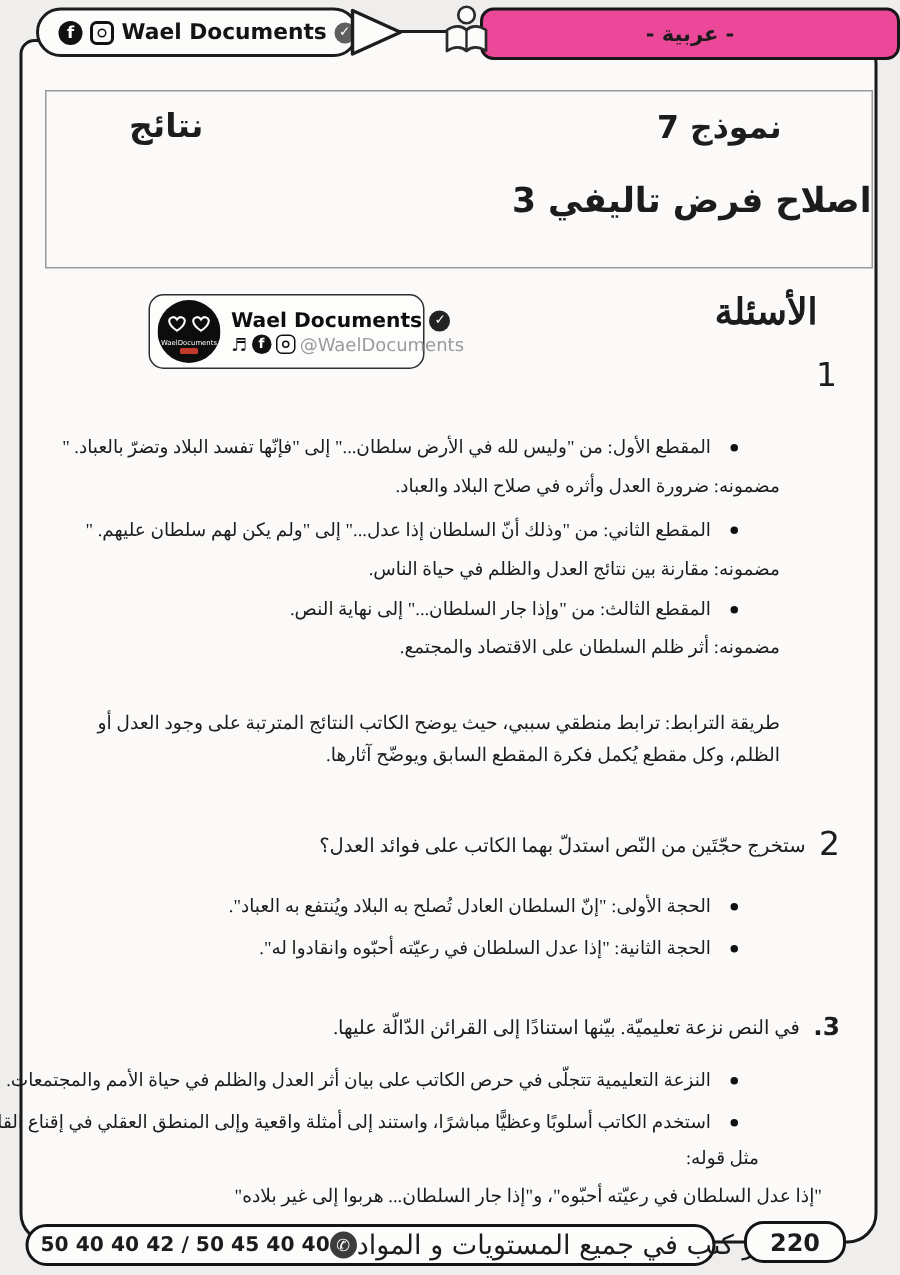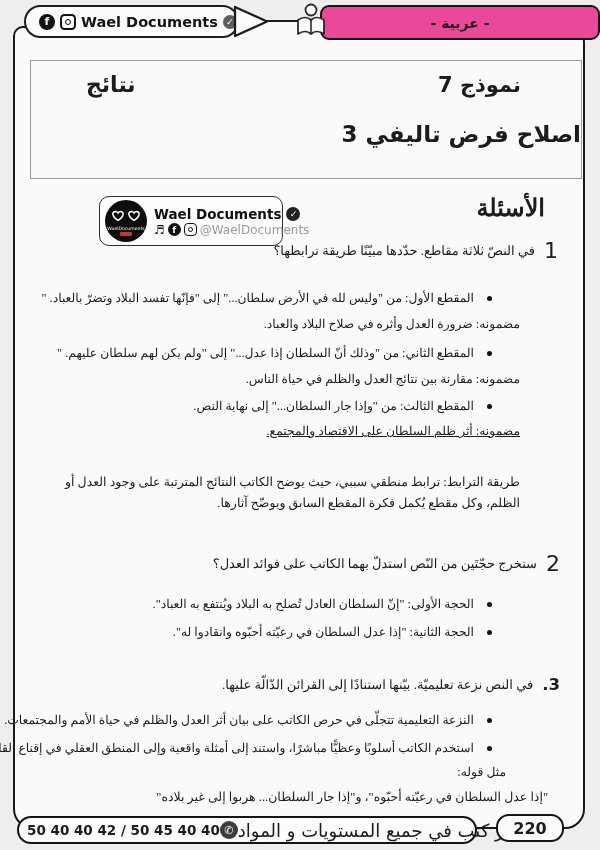--- a/index.html
+++ b/index.html
@@ -157,37 +157,36 @@
         </span>
       <span>@WaelDocuments</span>
     </div>
   </div>
 </div>
 
 <div class="sec-heading">الأسئلة</div>
 
 <div class="q-row" style="top:240px; right:42px;">
   <span class="q-num">1</span>
-  <span class="q-txt">في النصّ ثلاثة مقاطع. حدّدها مبيّنًا طريقة ترابطها؟</span>
 </div>
 <div class="b-row" style="top:291px; right:108px;">
   <span class="dot"></span>
   <span>المقطع الأول: من "وليس لله في الأرض سلطان..." إلى "فإنّها تفسد البلاد وتضرّ بالعباد. "</span>
 </div>
 <div class="n-row" style="top:317px; right:80px;">مضمونه: ضرورة العدل وأثره في صلاح البلاد والعباد.</div>
 <div class="b-row" style="top:346px; right:108px;">
   <span class="dot"></span>
   <span>المقطع الثاني: من "وذلك أنّ السلطان إذا عدل..." إلى "ولم يكن لهم سلطان عليهم. "</span>
 </div>
 <div class="n-row" style="top:372px; right:80px;">مضمونه: مقارنة بين نتائج العدل والظلم في حياة الناس.</div>
 <div class="b-row" style="top:399px; right:108px;">
   <span class="dot"></span>
   <span>المقطع الثالث: من "وإذا جار السلطان..." إلى نهاية النص.</span>
 </div>
-<div class="n-row" style="top:424px; right:80px;text-decoration:underline;">مضمونه: أثر ظلم السلطان على الاقتصاد والمجتمع.</div>
+<div class="n-row" style="top:424px; right:80px;">مضمونه: أثر ظلم السلطان على الاقتصاد والمجتمع.</div>
 <div class="para" style="top:472px; right:80px; width:482px;">طريقة الترابط: ترابط منطقي سببي، حيث يوضح الكاتب النتائج المترتبة على وجود العدل أو الظلم، وكل مقطع يُكمل فكرة المقطع السابق ويوضّح آثارها.</div>
 
 <div class="q-row" style="top:553px; right:40px;">
   <span class="q-num">2</span>
   <span class="q-txt">ستخرج حجّتَين من النّص استدلّ بهما الكاتب على فوائد العدل؟</span>
 </div>
 <div class="b-row" style="top:597px; right:108px;">
   <span class="dot"></span>
   <span>الحجة الأولى: "إنّ السلطان العادل تُصلح به البلاد ويُنتفع به العباد".</span>
 </div>

